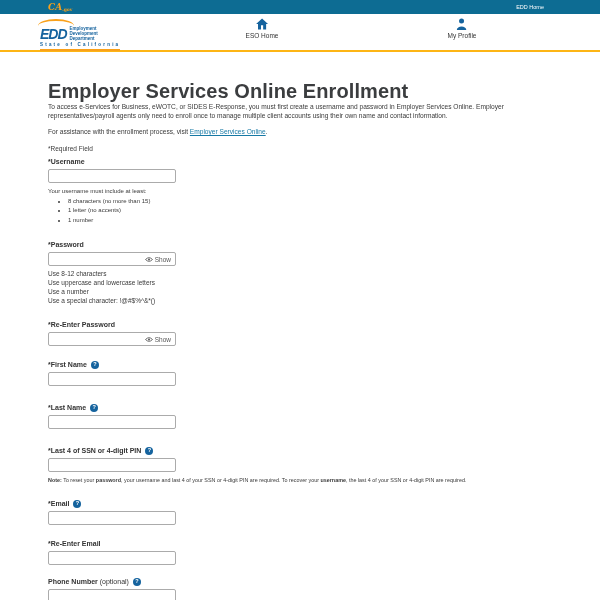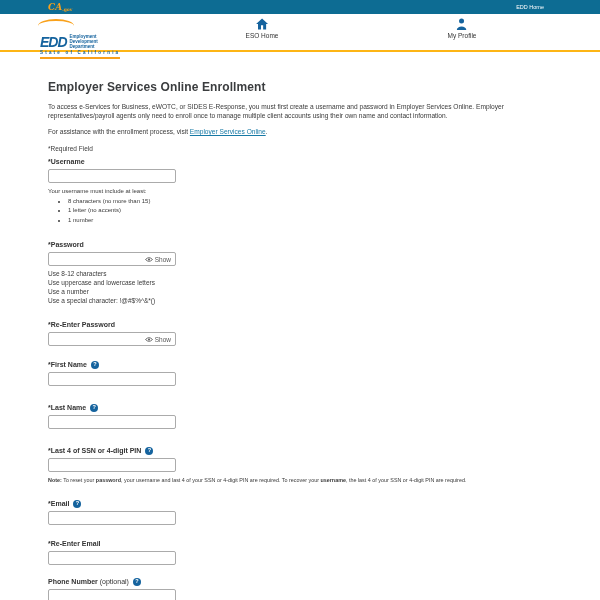--- a/index.html
+++ b/index.html
@@ -14,37 +14,37 @@
   .ca-logo { font-family: "DejaVu Serif", serif; font-style: italic; font-weight: bold;
     font-size: 9px; color: #f9a11b; line-height: 1; }
   .ca-logo .gov { font-size: 4.5px; font-style: normal; vertical-align: bottom; }
   .topbar-link { color: #ffffff; font-size: 5.5px; text-decoration: none; }
 
   
   .header { position: absolute; top: 14px; left: 0; width: 600px; height: 38px;
     background: #ffffff; border-bottom: 2px solid #fdb515; }
   .edd-logo { position: absolute; left: 40px; top: 5px; cursor: pointer; }
   .edd-logo-top { display: flex; align-items: flex-end; gap: 3px; }
-  .edd-word-wrap { position: relative; padding-top: 16px; }
+  .edd-word-wrap { position: relative; padding-top: 8px; }
   .edd-arc { position: absolute; top: 0; left: -2px; width: 36px; height: 7px;
     border-top: 2.5px solid #f9a11b; border-radius: 50% 50% 0 0 / 100% 100% 0 0; }
   .edd-word { font-size: 14px; font-weight: bold; font-style: italic;
     color: #15639e; letter-spacing: -1px; line-height: 1; }
   .edd-dept { font-size: 4.5px; font-weight: bold; color: #15639e; line-height: 5px; }
   .edd-state { margin-top: 1px; font-size: 4.5px; font-weight: bold; color: #15639e;
     letter-spacing: 2.2px; border-bottom: 2px solid #f9a11b; padding-bottom: 1.5px; }
 
   .nav-item { position: absolute; top: 4px; display: flex; flex-direction: column;
     align-items: center; gap: 2px; cursor: pointer; transform: translateX(-50%); }
   .nav-item svg { display: block; }
   .nav-label { font-size: 6.5px; color: #333; }
 
   
   .block { position: absolute; left: 48px; }
-  h1 { font-size: 12px; font-weight: bold; color: #3b3d3f; letter-spacing: 0.1px; }
+  h1 { font-size: 20px; font-weight: bold; color: #3b3d3f; letter-spacing: 0.1px; }
   .para { width: 506px; font-size: 6.6px; line-height: 9px; color: #3a3a3a; }
   .link { color: #1779a5; text-decoration: underline; cursor: pointer; }
   .small-note { font-size: 6.5px; color: #3a3a3a; }
 
   .label-row { display: flex; align-items: center; gap: 4px; height: 9px; }
   .field-label { font-size: 7px; font-weight: bold; color: #333; }
   .optional { font-weight: normal; }
   .help-icon { width: 8px; height: 8px; border-radius: 50%; background: #15639e;
     color: #fff; font-size: 5.5px; font-weight: bold; display: inline-flex;
     align-items: center; justify-content: center; cursor: pointer; line-height: 1; }

